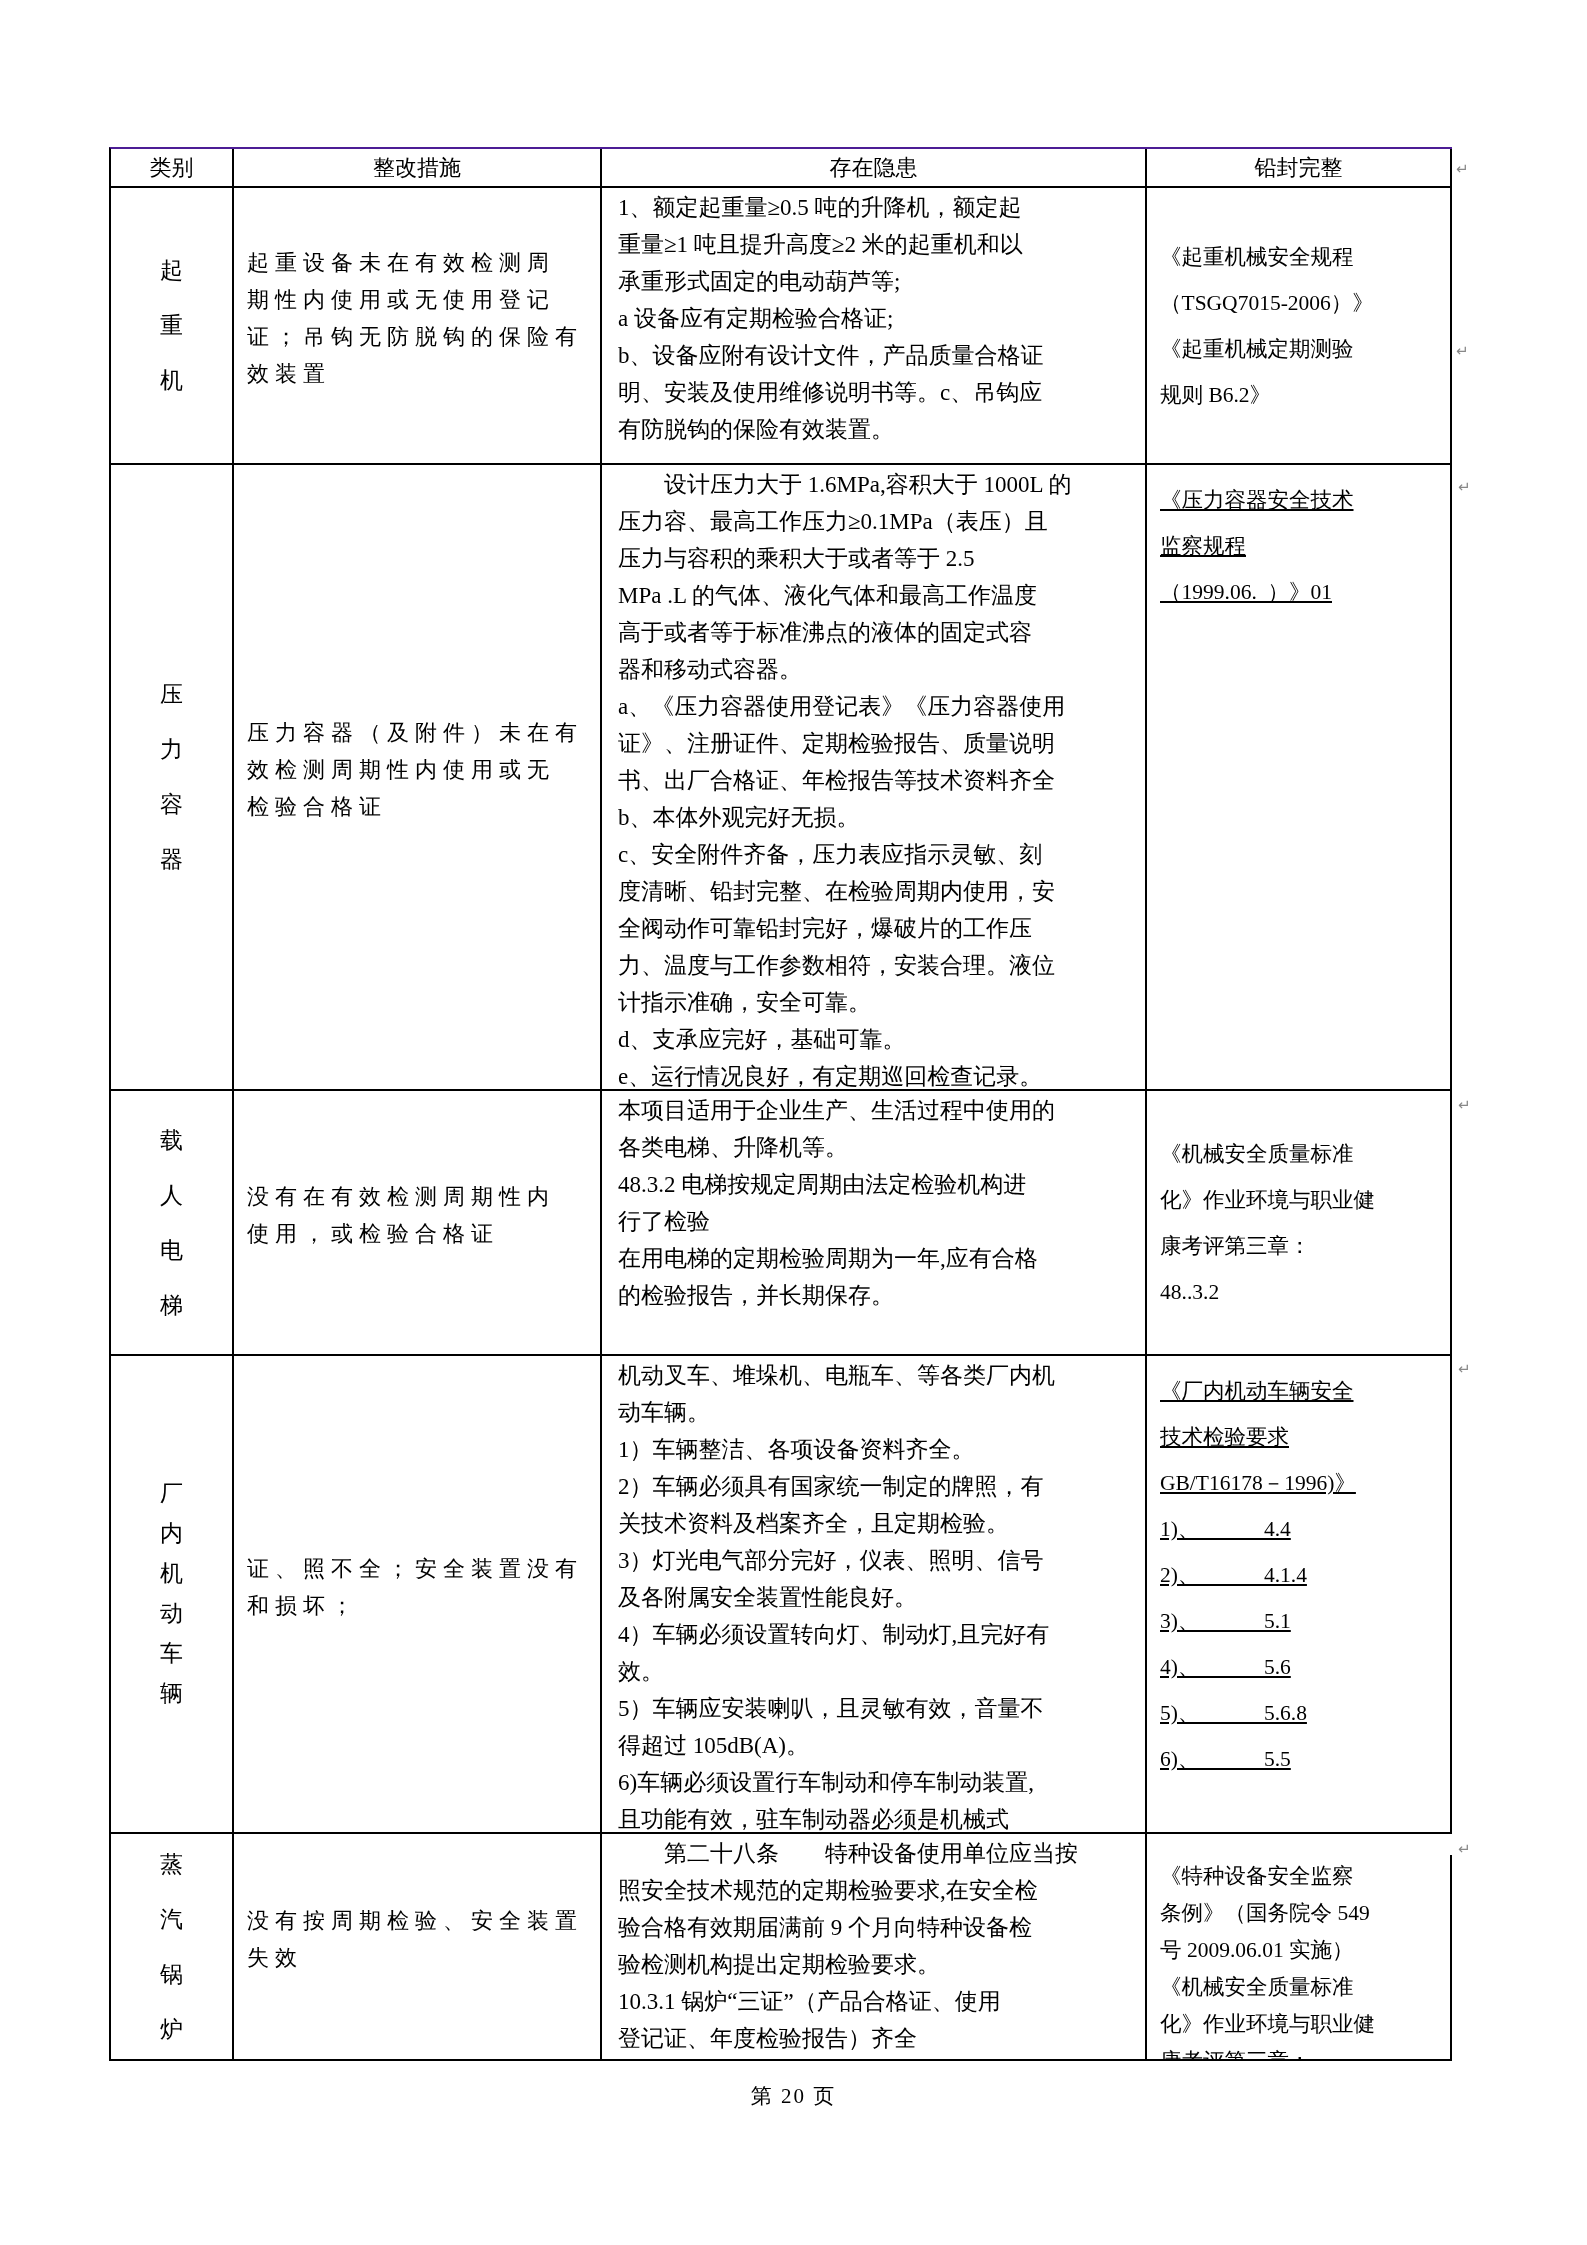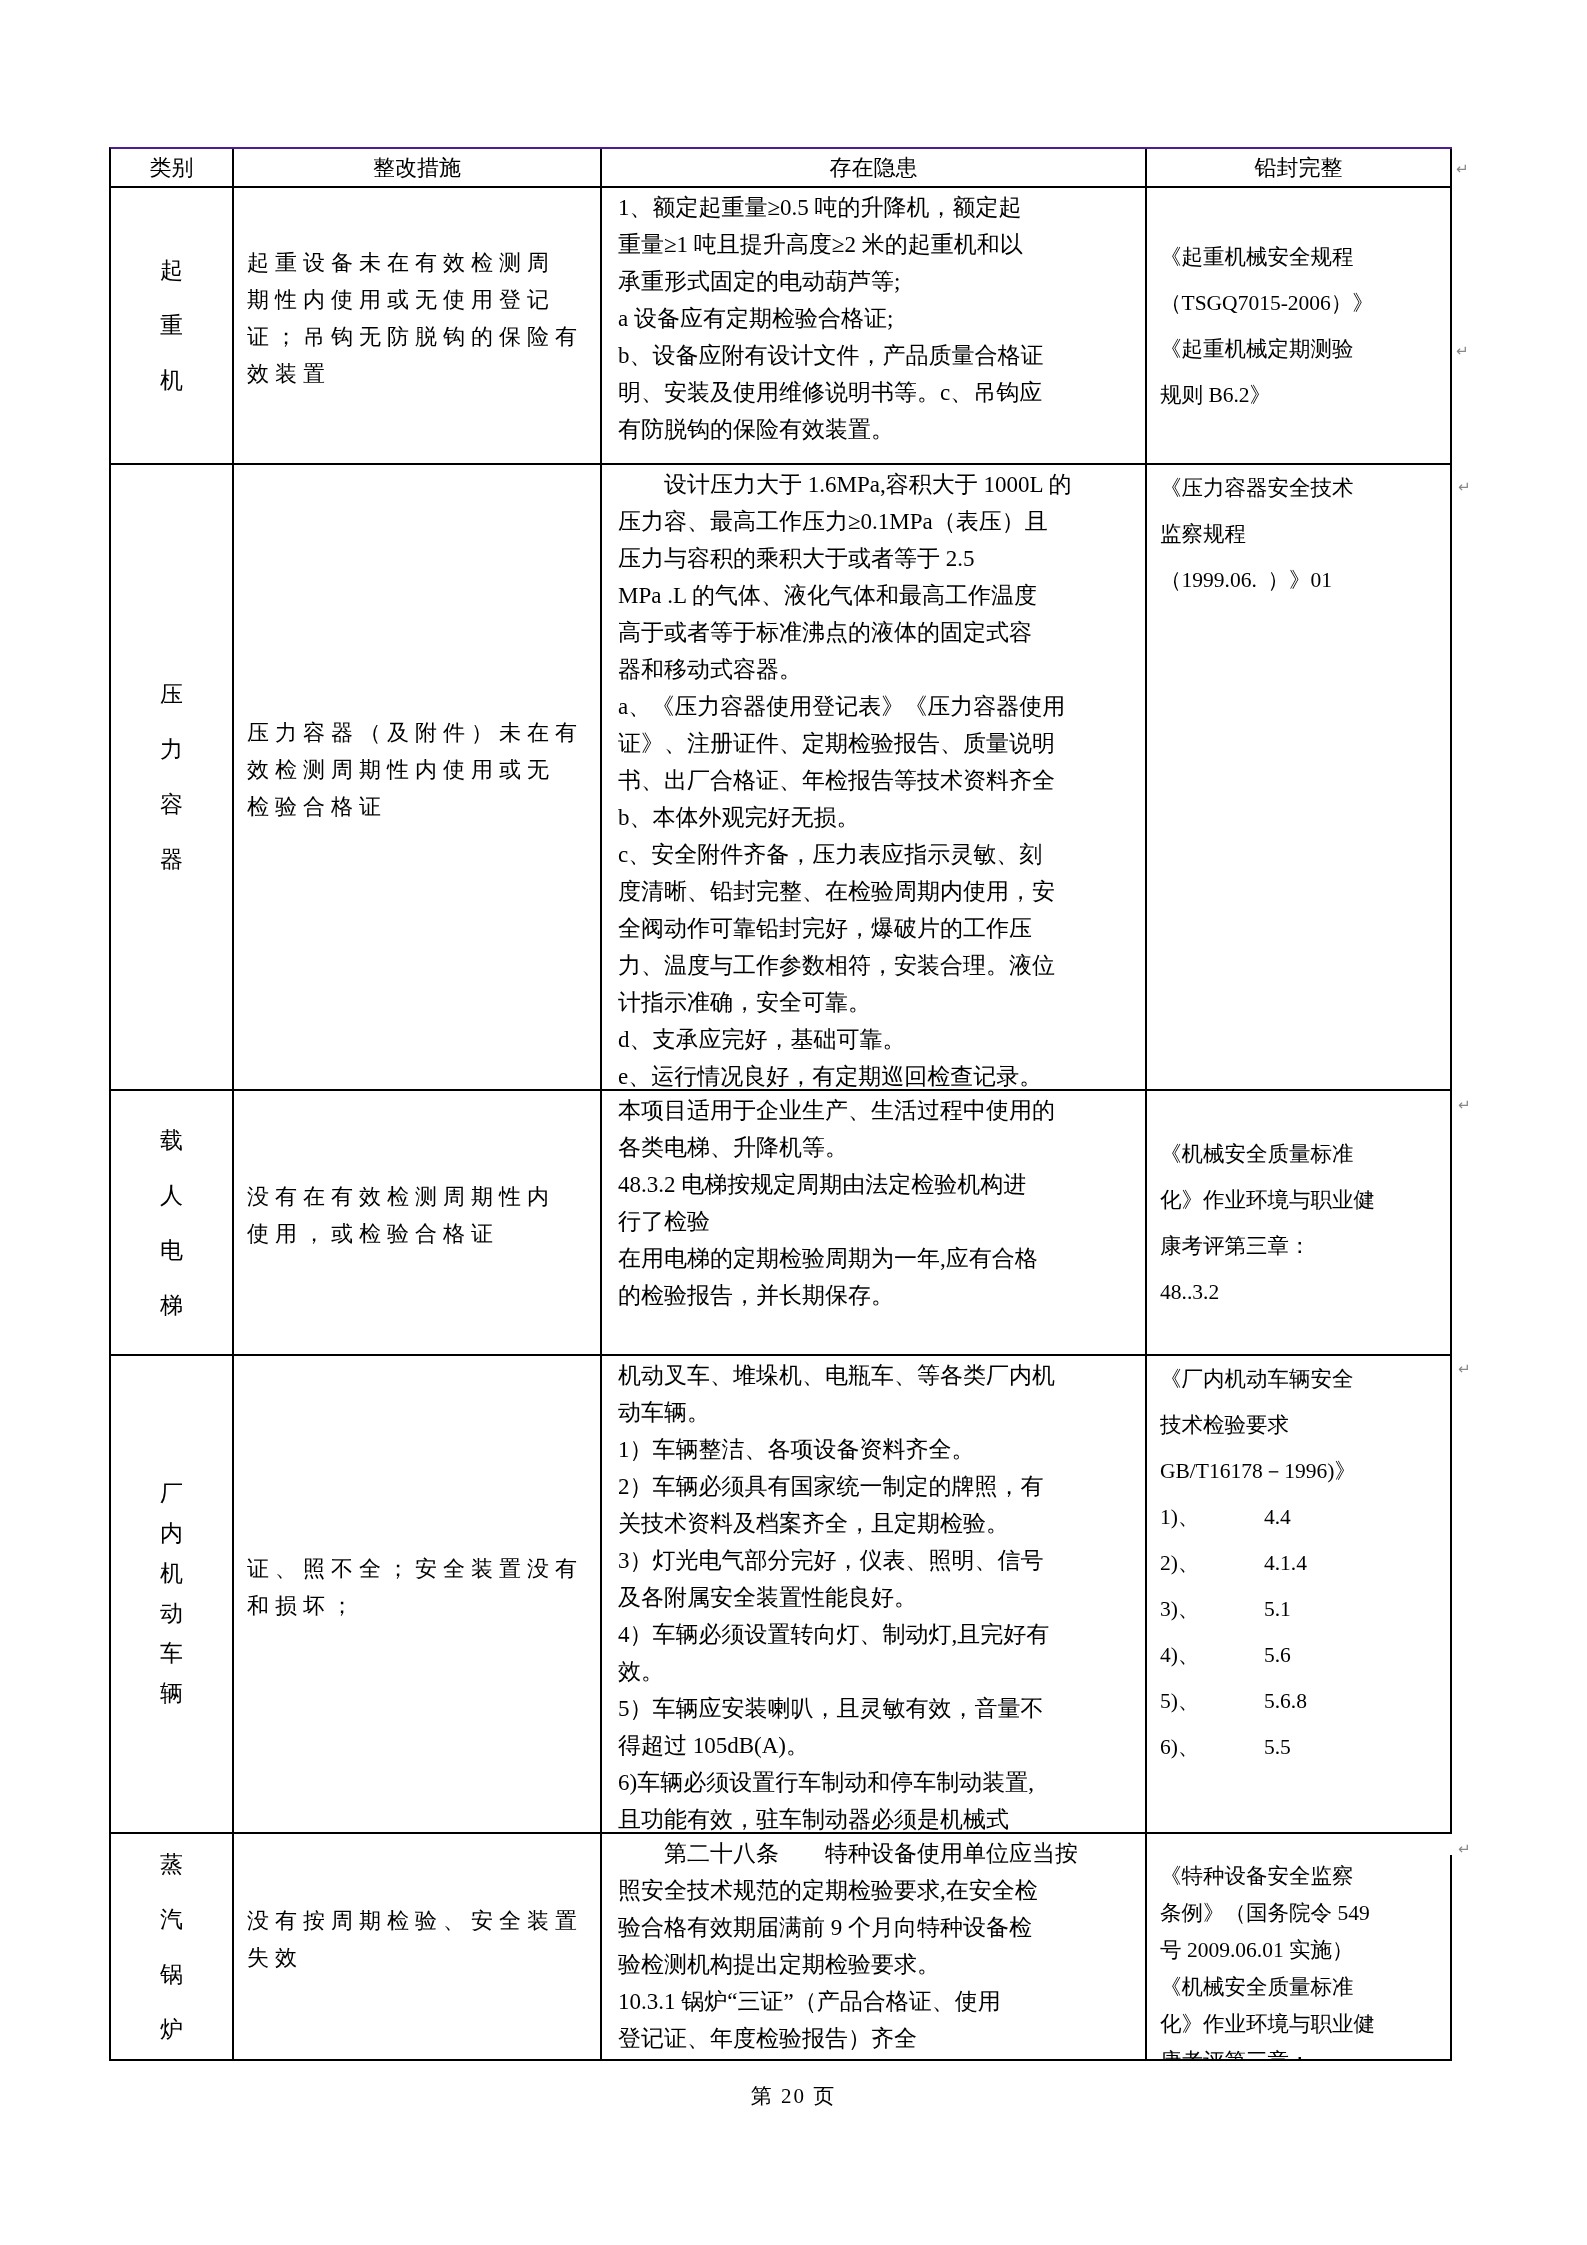--- a/index.html
+++ b/index.html
@@ -52,21 +52,21 @@
     line-height:37px;
     font-size:23px;
   }
   .std{
     padding:0 4px 0 13px;
     white-space:pre-wrap;
     line-height:46px;
     font-size:21.5px;
   }
   .std.center{display:flex;flex-direction:column;justify-content:center;}
-  .std.top{padding-top:0;}
+  .std.top{padding-top:12px;text-decoration:underline;}
   .std.compact{line-height:37px;padding-top:3px;margin-top:21px;}
   .pilcrow{
     position:absolute;
     color:#888;
     font-size:15px;
     font-family:"DejaVu Sans",sans-serif;
   }
   .footer{
     position:absolute;
     top:2082px;left:0;width:1587px;

